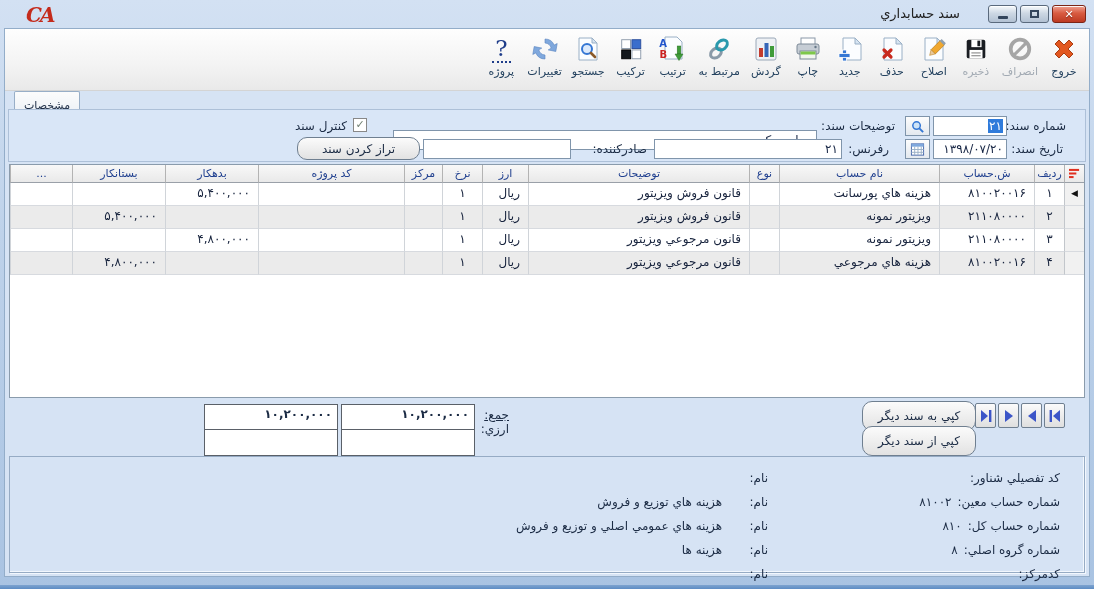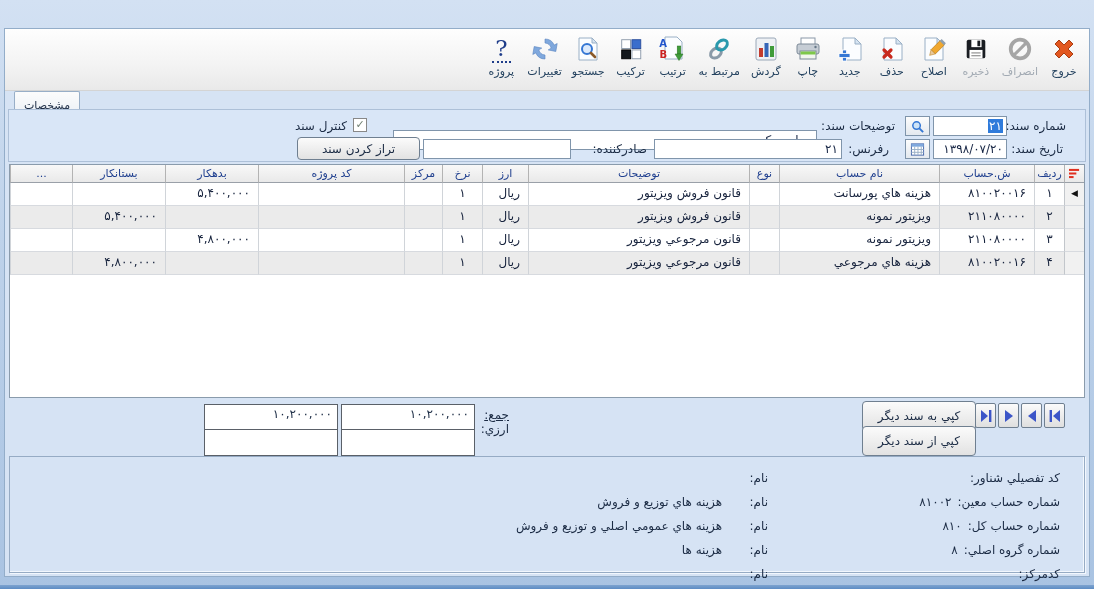--- a/index.html
+++ b/index.html
@@ -52,21 +52,21 @@
   .f-label { position:absolute; white-space:nowrap; line-height:20px; }
   .f-input { position:absolute; height:20px; background:#fff; border:1px solid #8095ab;
     font-size:12px; direction:rtl; padding:0 3px; line-height:18px; color:#152443; white-space:nowrap; overflow:hidden;}
   .sel { background:#2f7bdb; color:#fff; padding:0 1px; }
   .sq-btn { position:absolute; width:25px; height:20px; background:linear-gradient(#fdfdfd,#e4e9ef);
     border:1px solid #7f94aa; display:flex; align-items:center; justify-content:center; }
   .checkbox { position:absolute; width:14px; height:14px; background:#fff; border:1px solid #888;
     display:flex; align-items:center; justify-content:center; }
   .checkbox::before { content:"✓"; font-size:11px; color:#6f7f72; line-height:12px; }
   .push-btn { background:linear-gradient(#fbfbfb,#e2e2e2); border:1px solid #6f7f90;
-    border-radius:4px; font-size:12px; color:#1b2b44; display:flex; align-items:center; justify-content:center;
+    border-radius:10px; font-size:12px; color:#1b2b44; display:flex; align-items:center; justify-content:center;
     font-family:"DejaVu Sans", sans-serif; }
 
   
   .grid { position:absolute; top:135px; left:4px; right:4px; height:234px; background:#fff;
     border:1px solid #8a9bac; direction:rtl; font-size:12px; overflow:hidden; }
   .ghead, .trow { display:grid;
     grid-template-columns:20px 30px 95px 160px 30px minmax(0,1fr) 46px 40px 38px 146px 93px 93px 62px; }
   .hcell { height:18px; background:linear-gradient(#f8f8f8,#e9e9e9);
     border-left:1px solid #b3b3b3; border-bottom:1px solid #9aa0a8;
     color:#1f3f8f; font-size:11px; line-height:17px; text-align:center; white-space:nowrap; overflow:hidden; }
@@ -76,21 +76,21 @@
   .c-ind { background:#f1f1f1; border-left:1px solid #c2c6cb; text-align:center; padding:0;
     font-size:9px; color:#111; }
   .c-radif, .c-rate { text-align:center; }
   .ind-h { display:flex; align-items:center; justify-content:center; }
 
   
   .totals { position:absolute; top:372px; left:4px; right:4px; height:53px; direction:rtl;
     font-size:12px; color:#1b2b44; }
   .t-label { position:absolute; white-space:nowrap; line-height:20px; }
   .t-field { position:absolute; height:27px; background:#fff; border:1px solid #5a6068;
-    font-size:12px; text-align:right; padding:0 5px; line-height:19px; direction:rtl; }
+    font-size:12px; text-align:right; padding:0 5px; line-height:19px; direction:rtl;font-weight:bold; }
   .nav-group { position:absolute; right:20px; top:2px; display:flex; direction:ltr; gap:2px; }
   .nav-btn { width:21px; height:25px; background:linear-gradient(#fbfbfb,#dfdfdf);
     border:1px solid #6f7f90; border-radius:2px; display:flex; align-items:center; justify-content:center; }
   .copy-btn { position:absolute; right:109px; width:114px; height:30px; }
   .copy-btn.b2 { top:25px; }
 
   
   .footer { position:absolute; top:427px; left:4px; right:4px; bottom:3px;
     background:#d6e3f4; border:1px solid #96abc4; box-shadow:inset -1px -1px 0 #f2f7fd, 1px 1px 0 #f2f7fd;
     direction:rtl; padding-top:9px; font-size:12px; color:#1b2b44; }
@@ -98,20 +98,35 @@
     align-items:center; }
   .f-pair { display:flex; gap:6px; direction:rtl; }
 
   svg { display:block; }
 </style>
 </head>
 <body>
 
 <div class="window">
 
+  <div class="titlebar">
+    <span class="logo">CA</span>
+    <span class="title-text">سند حسابداري</span>
+    <div class="win-btns">
+      <div class="win-btn">
+          <span class="g-min"></span>
+        </div>
+      <div class="win-btn">
+          <span class="g-rest"></span>
+        </div>
+      <div class="win-btn close">
+          <span class="g-close">✕</span>
+        </div>
+    </div>
+  </div>
 
   <div class="client">
 
     <div class="toolbar">
       <div class="tb-item">
         <span class="ticon">
             <svg width="28" height="28" viewBox="0 0 28 28">
               <path d="M5 9 L9 5 L14 10 L19 5 L23 9 L18 14 L23 19 L19 23 L14 18 L9 23 L5 19 L10 14 Z" fill="#e2571f" stroke="#a93c12"></path>
             </svg>
           </span>

